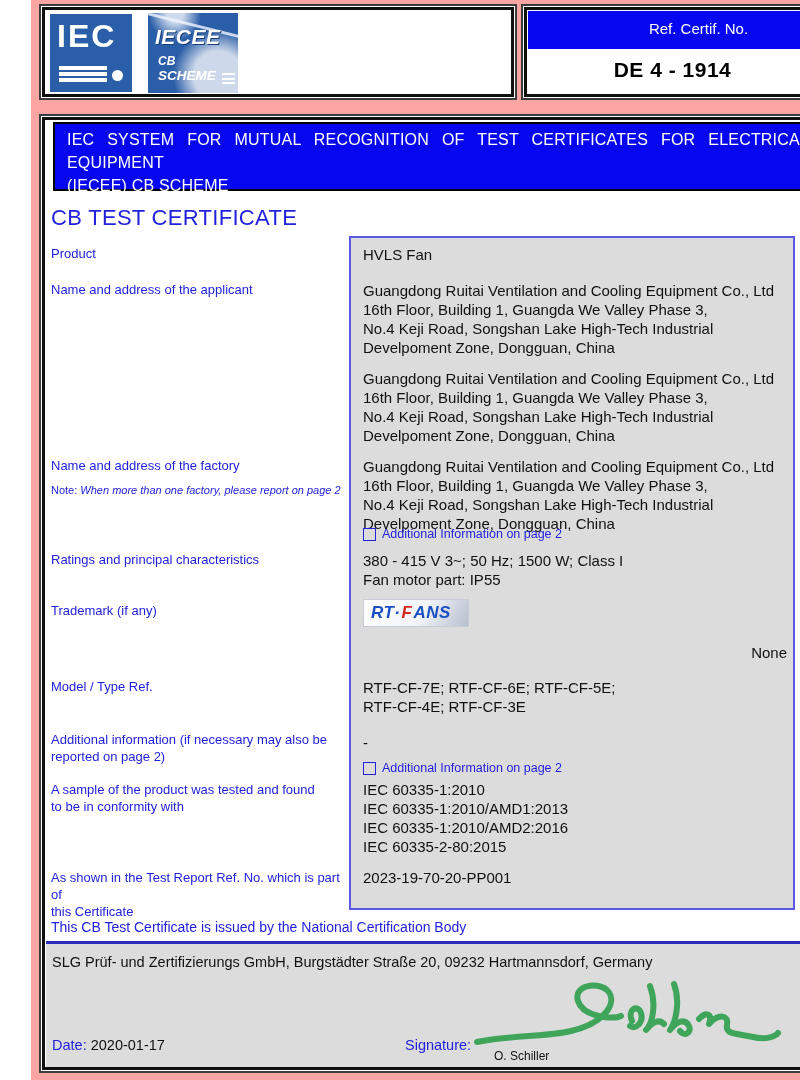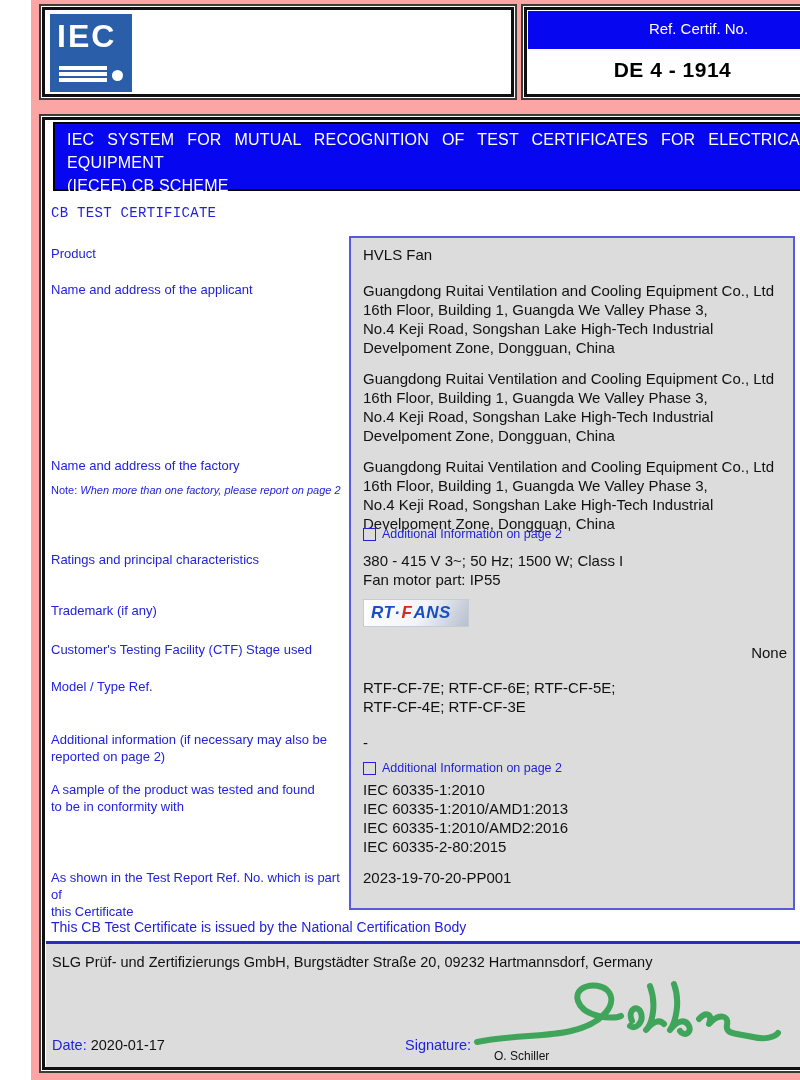--- a/index.html
+++ b/index.html
@@ -32,21 +32,21 @@
   .ref-strip { position:absolute; left:497px; top:11px; width:289px; height:38px; background:#0606f0;
     color:#fff; font-size:15px; text-align:center; line-height:36px;padding-left:26px; }
   .ref-no { position:absolute; left:497px; top:58px; width:289px; text-align:center; font-weight:bold; font-size:21px; color:#000; letter-spacing:0.5px; }
 
   
   .banner { position:absolute; left:22px; top:122px; width:770px; height:69px; box-sizing:border-box;
     background:#0606f0; border:2px solid #000; color:#fff; padding:4px 12px; font-size:16px; }
   .banner-l1 { text-align:justify; text-align-last:justify; line-height:23px; letter-spacing:0.2px; }
   .banner-l2 { line-height:23px; letter-spacing:0.2px; }
 
-  .title { position:absolute; left:20px; top:205px; font-size:14px; color:#2222dd; letter-spacing:0.3px;font-family:Liberation Mono, monospace; }
+  .title { position:absolute; left:20px; top:205px; font-size:22px; color:#2222dd; letter-spacing:0.3px; }
 
   .lbl { position:absolute; left:20px; width:296px; font-size:13px; color:#2222dd; line-height:17px; white-space:pre-line; }
   .note { position:absolute; left:20px; top:484px; font-size:11px; color:#2222dd; }
   .note i { font-style:italic; }
 
   .values-panel { position:absolute; left:318px; top:236px; width:446px; height:674px;
     background:#dcdcdc; border:2px solid #5a5ae0; box-sizing:border-box; }
   .val { position:absolute; left:332px; width:424px; font-size:15px; color:#111; line-height:19px; white-space:pre-line; }
 
   .cbx-row { position:absolute; left:332px; display:flex; align-items:center; gap:6px; color:#2222dd; font-size:12.5px; }
@@ -79,20 +79,29 @@
     </div>
 
   <div class="iec-logo">
     <div class="iec-text">IEC</div>
     <div class="iec-bar" style="top:52px;"></div>
     <div class="iec-bar" style="top:58px;"></div>
     <div class="iec-bar" style="top:64px;"></div>
     <div class="iec-dot"></div>
   </div>
 
+  <div class="iecee-logo">
+    <div class="iecee-swoosh"></div>
+    <div class="iecee-title">IECEE</div>
+    <div class="iecee-cb">CB</div>
+    <div class="iecee-scheme">SCHEME</div>
+    <div class="iecee-bar" style="top:60px;"></div>
+    <div class="iecee-bar" style="top:64.5px;"></div>
+    <div class="iecee-bar" style="top:69px;"></div>
+  </div>
 
   <div class="dbox" style="left:490px; top:4px; width:302px; height:96px;">
       <div class="inner"></div>
     </div>
   <div class="ref-strip">Ref. Certif. No.</div>
   <div class="ref-no">DE 4 - 1914</div>
 
   <div class="dbox" style="left:8px; top:114px; width:784px; height:959px;">
       <div class="inner"></div>
     </div>
@@ -106,21 +115,20 @@
 
   <div class="lbl" style="top:245px;">Product</div>
   <div class="lbl" style="top:281px;">Name and address of the applicant</div>
   <div class="lbl" style="top:457px;">Name and address of the factory</div>
   <div class="note">
     <span>Note:</span>
     <i>When more than one factory, please report on page 2</i>
   </div>
   <div class="lbl" style="top:551px;">Ratings and principal characteristics</div>
   <div class="lbl" style="top:602px;">Trademark (if any)</div>
-  <div class="lbl" style="top:641px;">Customer's Testing Facility (CTF) Stage used</div>
   <div class="lbl" style="top:678px;">Model / Type Ref.</div>
   <div class="lbl" style="top:731px;">Additional information (if necessary may also be
 reported on page 2)</div>
   <div class="lbl" style="top:781px;">A sample of the product was tested and found
 to be in conformity with</div>
   <div class="lbl" style="top:869px;">As shown in the Test Report Ref. No. which is part of
 this Certificate</div>
 
   <div class="values-panel"></div>
   <div class="val" style="top:245px;">HVLS Fan</div>

